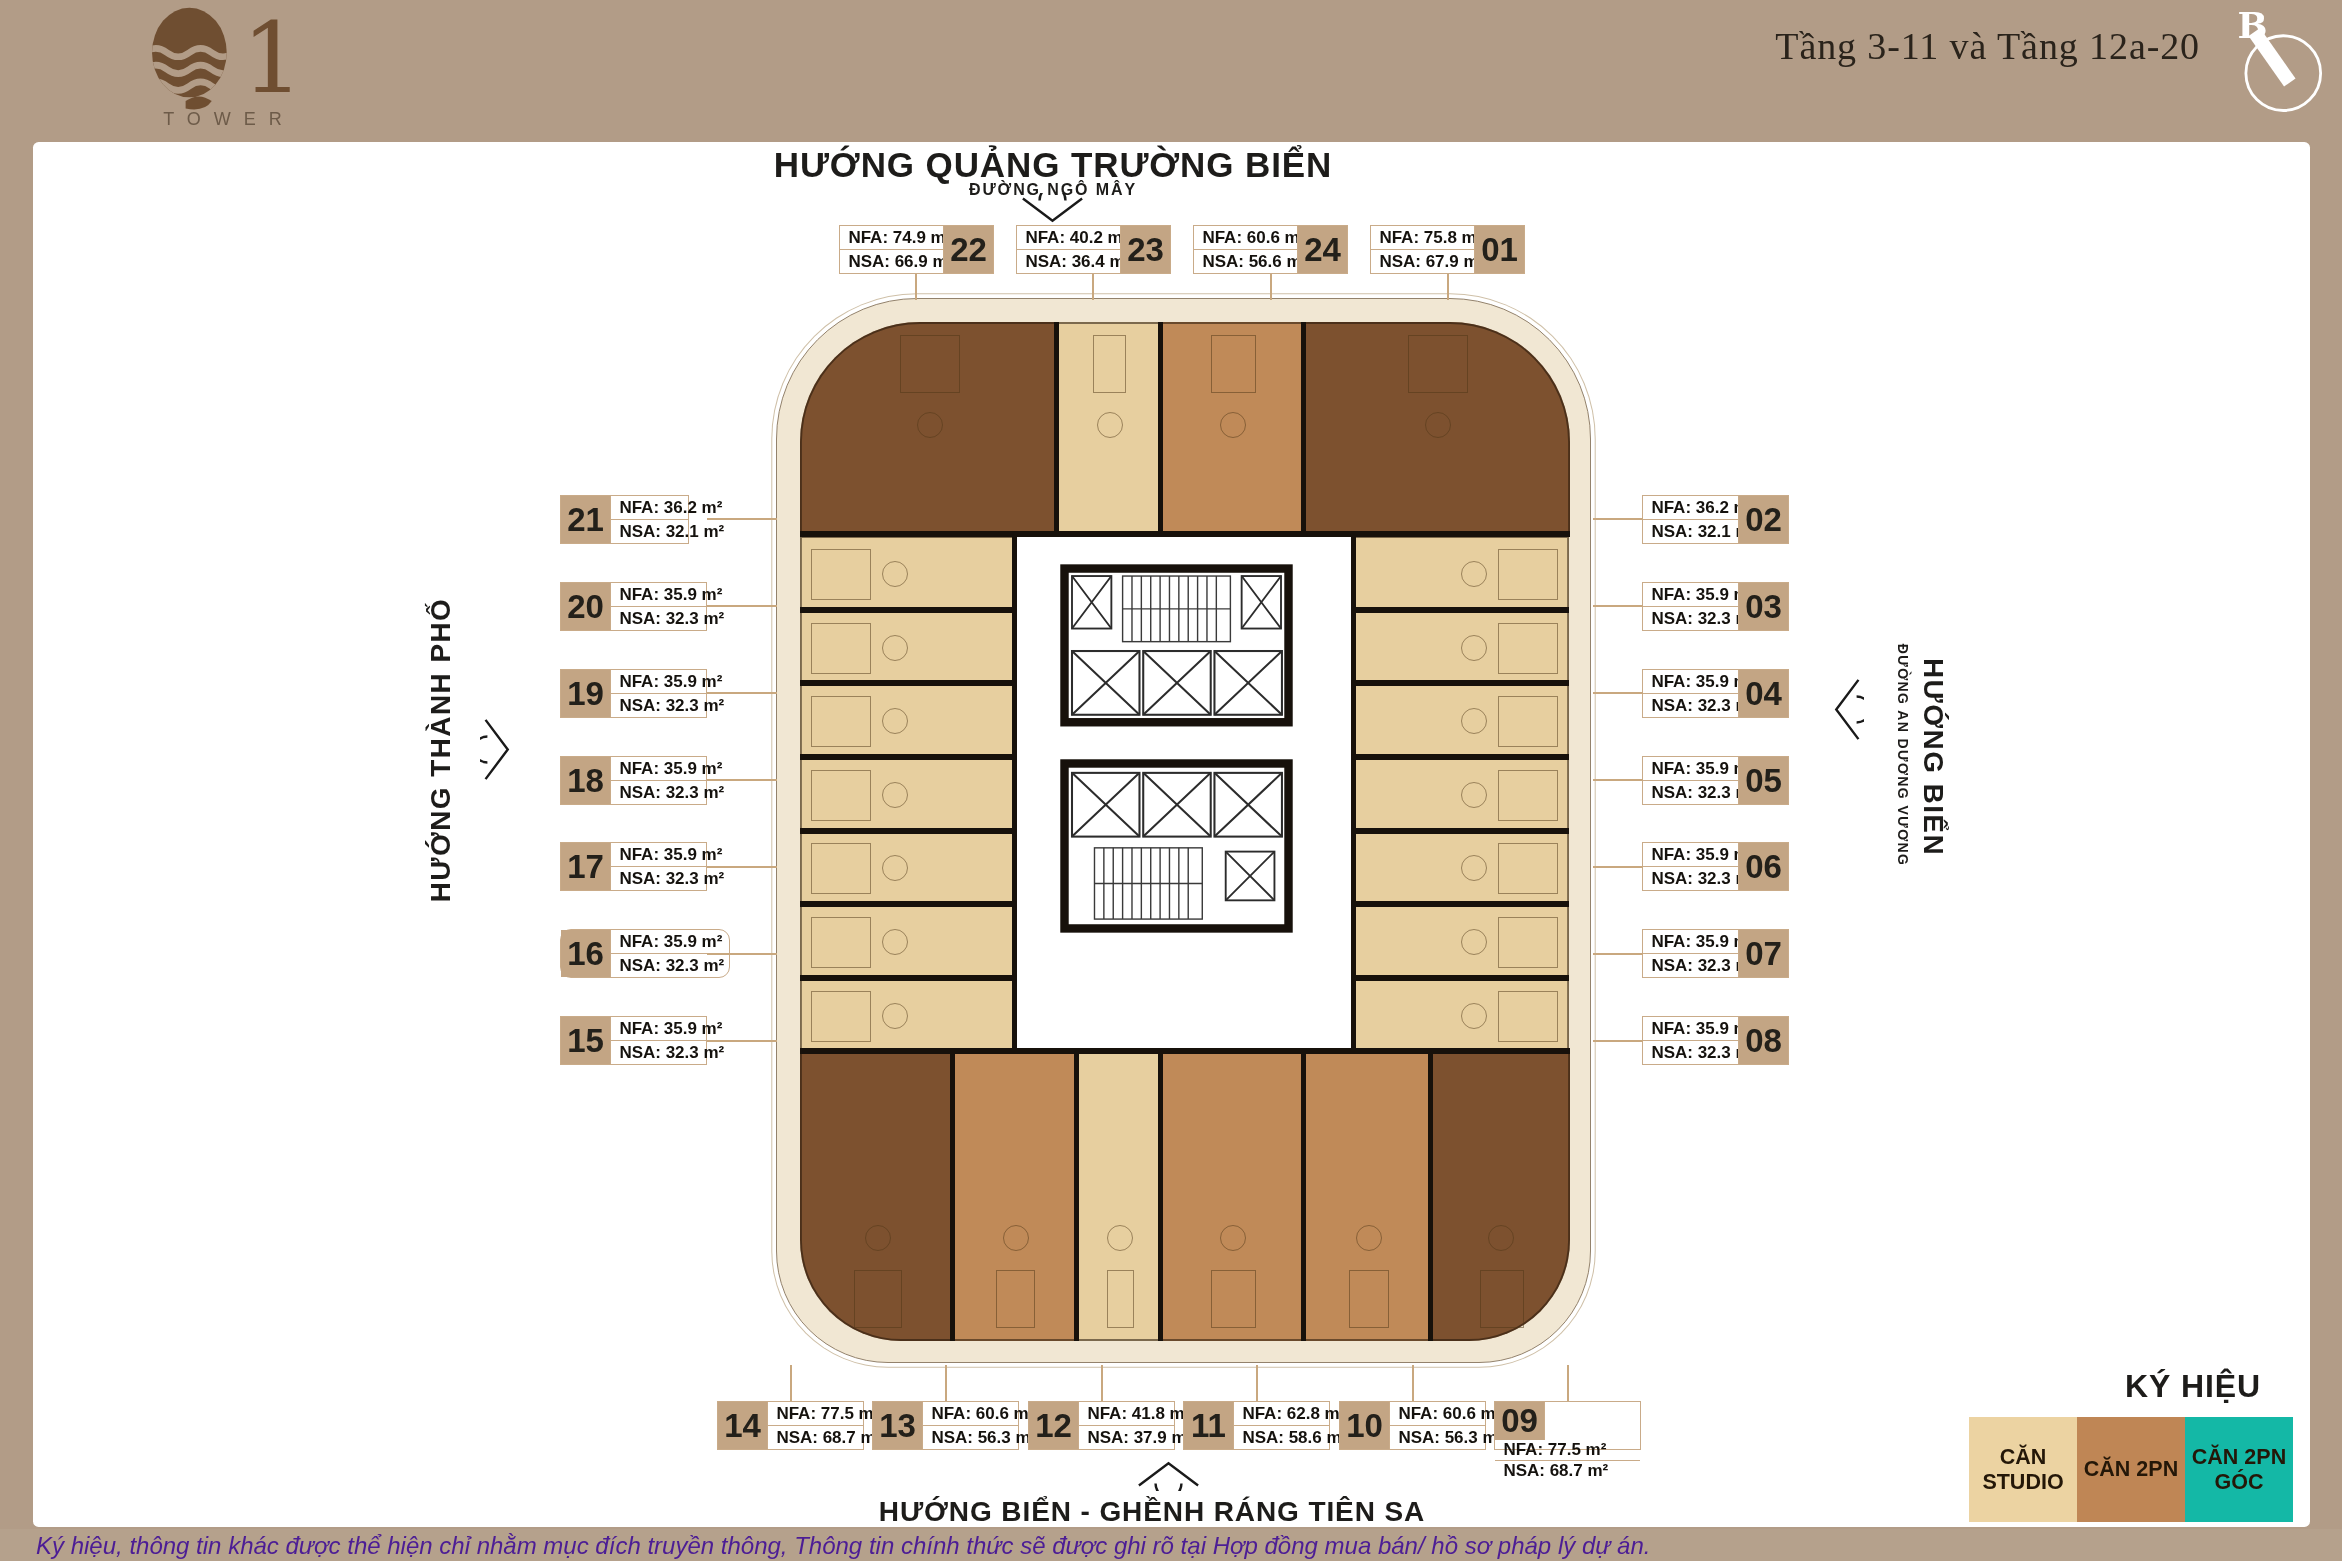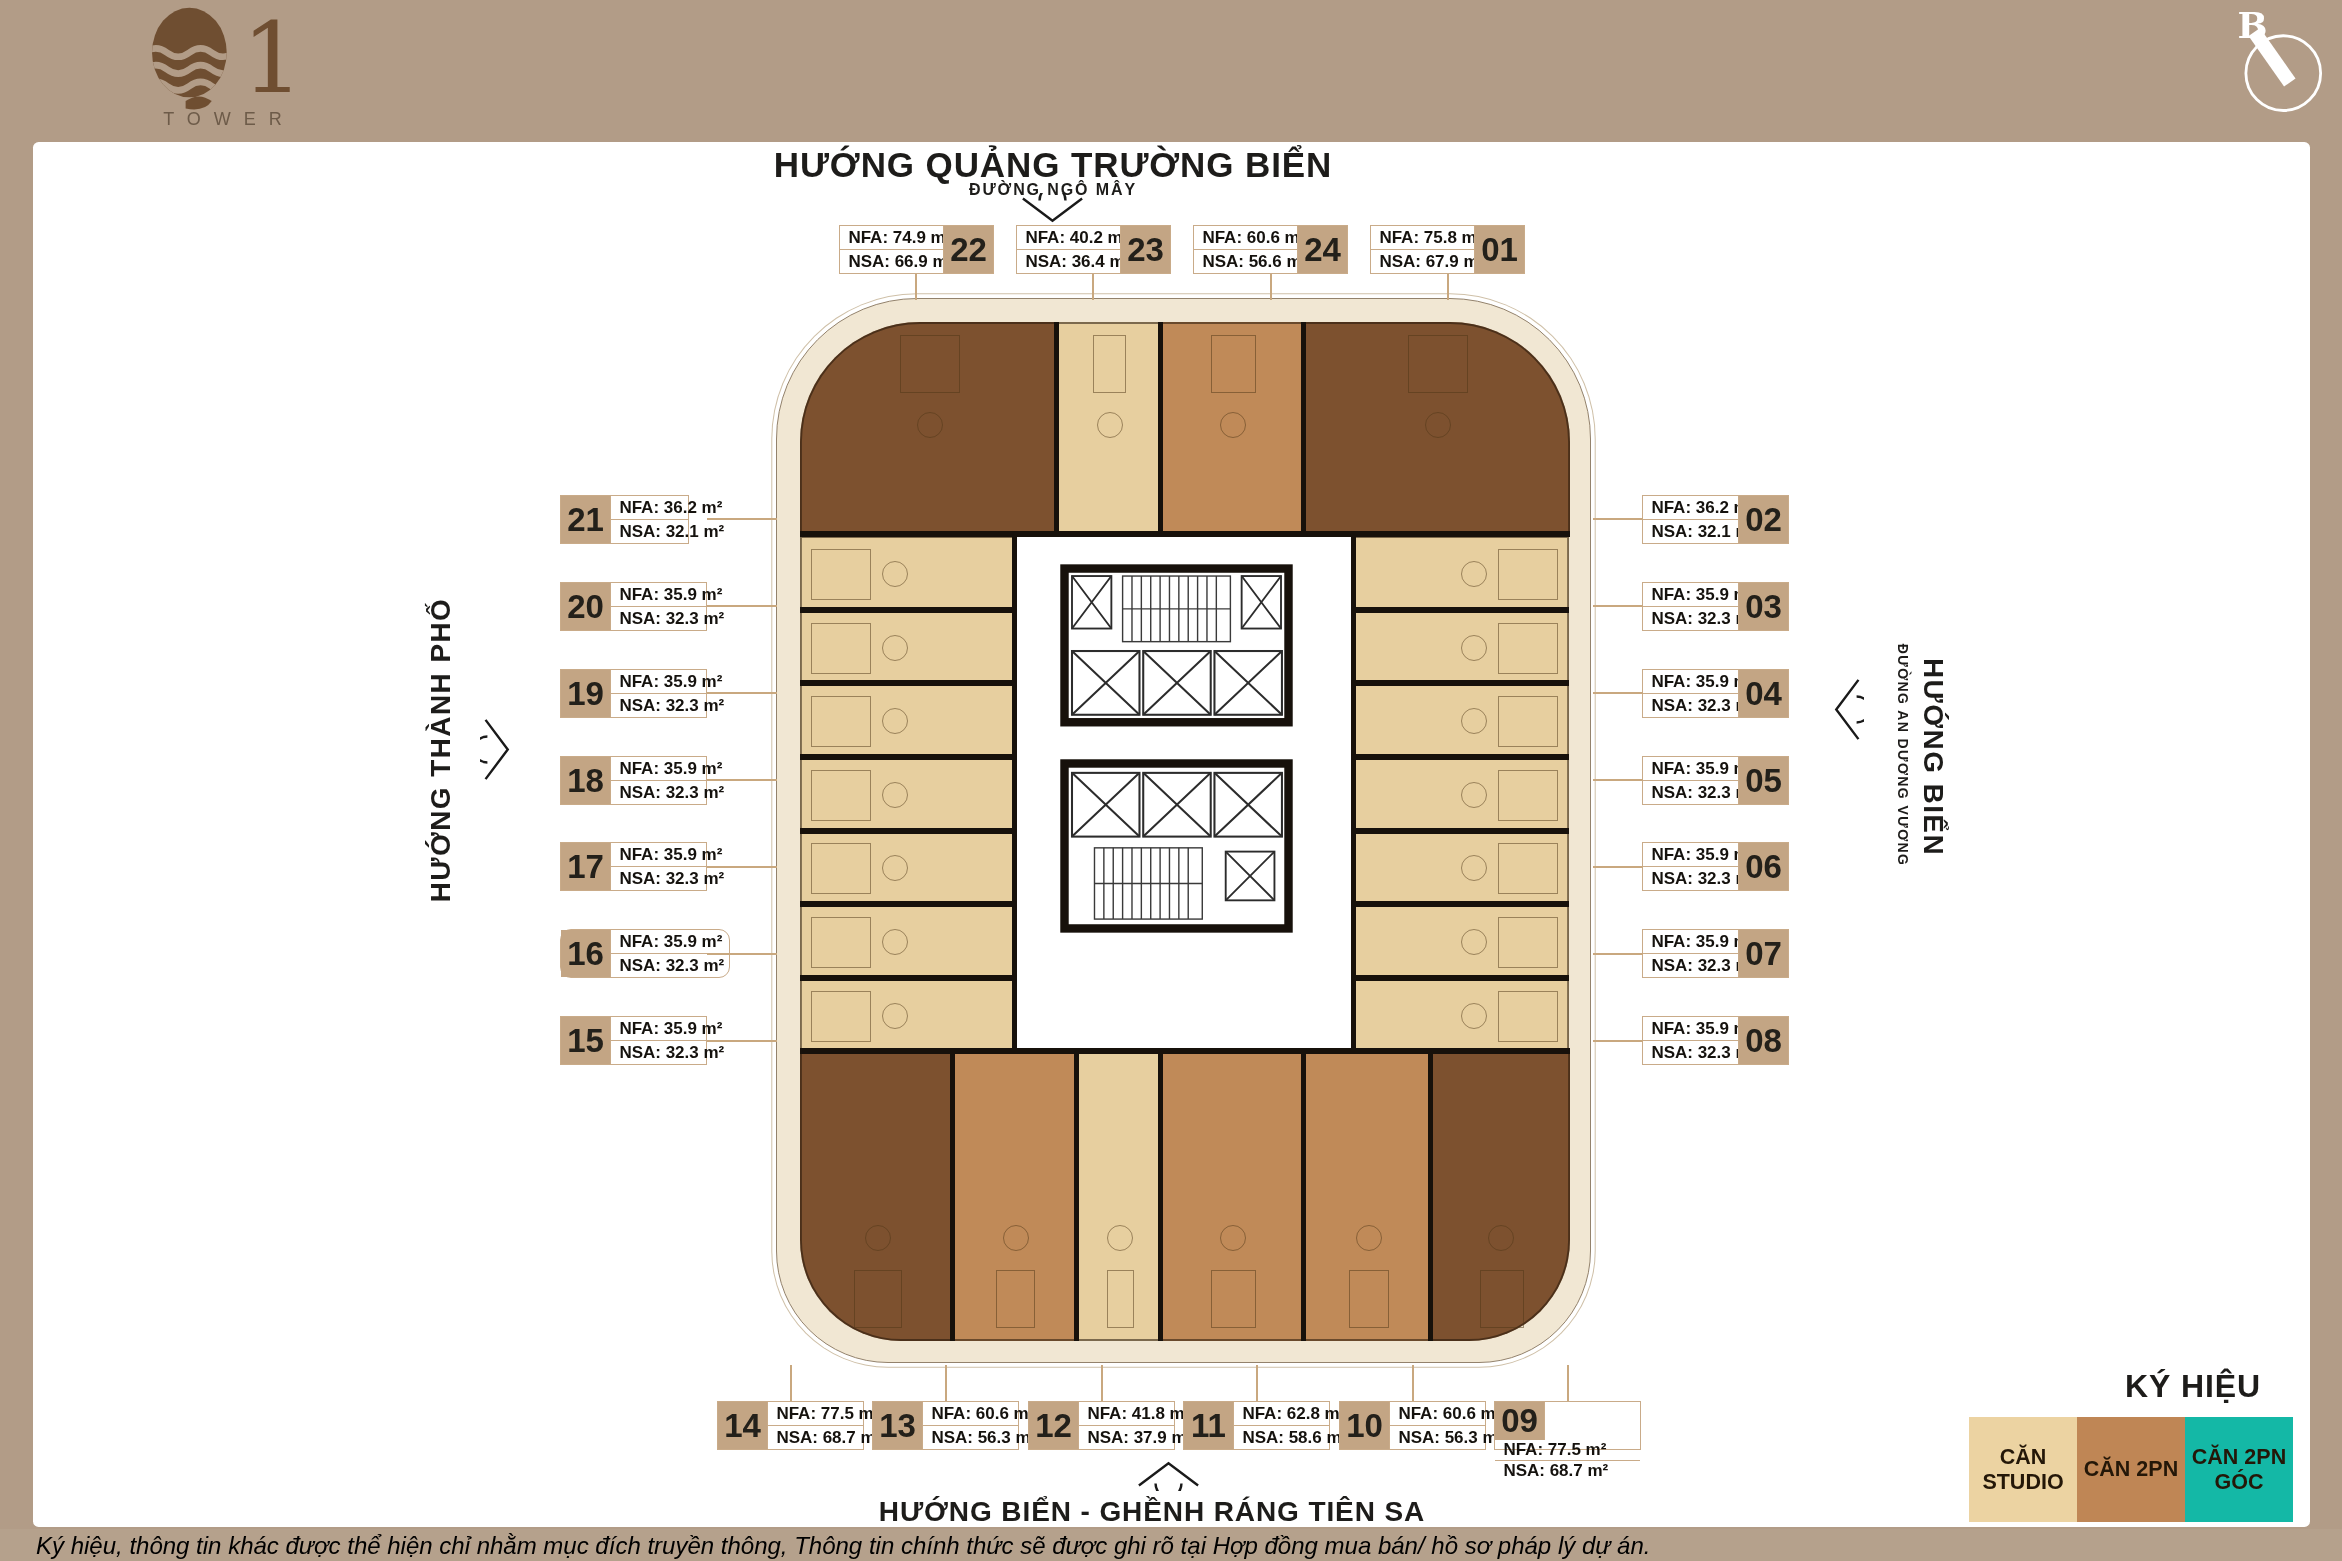--- a/index.html
+++ b/index.html
@@ -52,21 +52,21 @@
   
   #legend-title{left:2193px;top:1368px;transform:translateX(-50%);font-size:32px;font-weight:700;
                 color:#1d1c1a;letter-spacing:0.9px;}
   #legend-swatches{left:1969px;top:1417px;width:324px;height:105px;display:flex;}
   .swatch{flex:1;display:flex;align-items:center;justify-content:center;text-align:center;
           font-weight:700;font-size:21.5px;line-height:1.15;color:#241708;padding:0 5.6px;box-sizing:border-box;}
 
   
   #bottom-bar{left:0;top:1529px;width:2342px;height:33px;background:#b5a18c;
               display:flex;align-items:center;}
-  #disclaimer{font-style:italic;font-size:24px;color:#000000;padding-left:36px;white-space:nowrap;}
+  #disclaimer{font-style:italic;font-size:24px;color:#4c1d95;padding-left:36px;white-space:nowrap;}
 </style>
 </head>
 <body>
 
 <svg id="logo-svg" class="abs" viewBox="0 0 210 120">
   <defs>
       <clipPath id="qclip">
         <ellipse cx="62" cy="52" rx="40" ry="48"></ellipse>
       </clipPath>
     </defs>
@@ -75,20 +75,21 @@
     <path d="M14 52 q 12 -9 24 0 t 24 0 t 24 0 t 24 0"></path>
     <path d="M14 70 q 12 -9 24 0 t 24 0 t 24 0 t 24 0"></path>
     <path d="M14 88 q 12 -9 24 0 t 24 0 t 24 0 t 24 0"></path>
   </g>
   <path d="M58 104 q 14 -10 28 0 q -8 12 -28 8 z" fill="#6f4e31"></path>
   <text x="118" y="94" font-family="DejaVu Serif, serif" font-size="104" fill="#6f4e31">1</text>
 </svg>
 <div id="logo-tower" class="abs">TOWER</div>
 
 <div id="title-block" class="abs">
+  <div id="sub-title">Tầng 3-11 và Tầng 12a-20</div>
 </div>
 
 <svg id="compass" class="abs" viewBox="0 0 122 130">
   <circle cx="57" cy="78" r="40" fill="none" stroke="#ffffff" stroke-width="3"></circle>
   <line x1="26" y1="34" x2="64" y2="88" stroke="#ffffff" stroke-width="15"></line>
   <text x="8" y="40" font-family="DejaVu Serif, serif" font-weight="bold" font-size="38" fill="#ffffff">B</text>
 </svg>
 
 <div id="panel" class="abs"></div>
 

